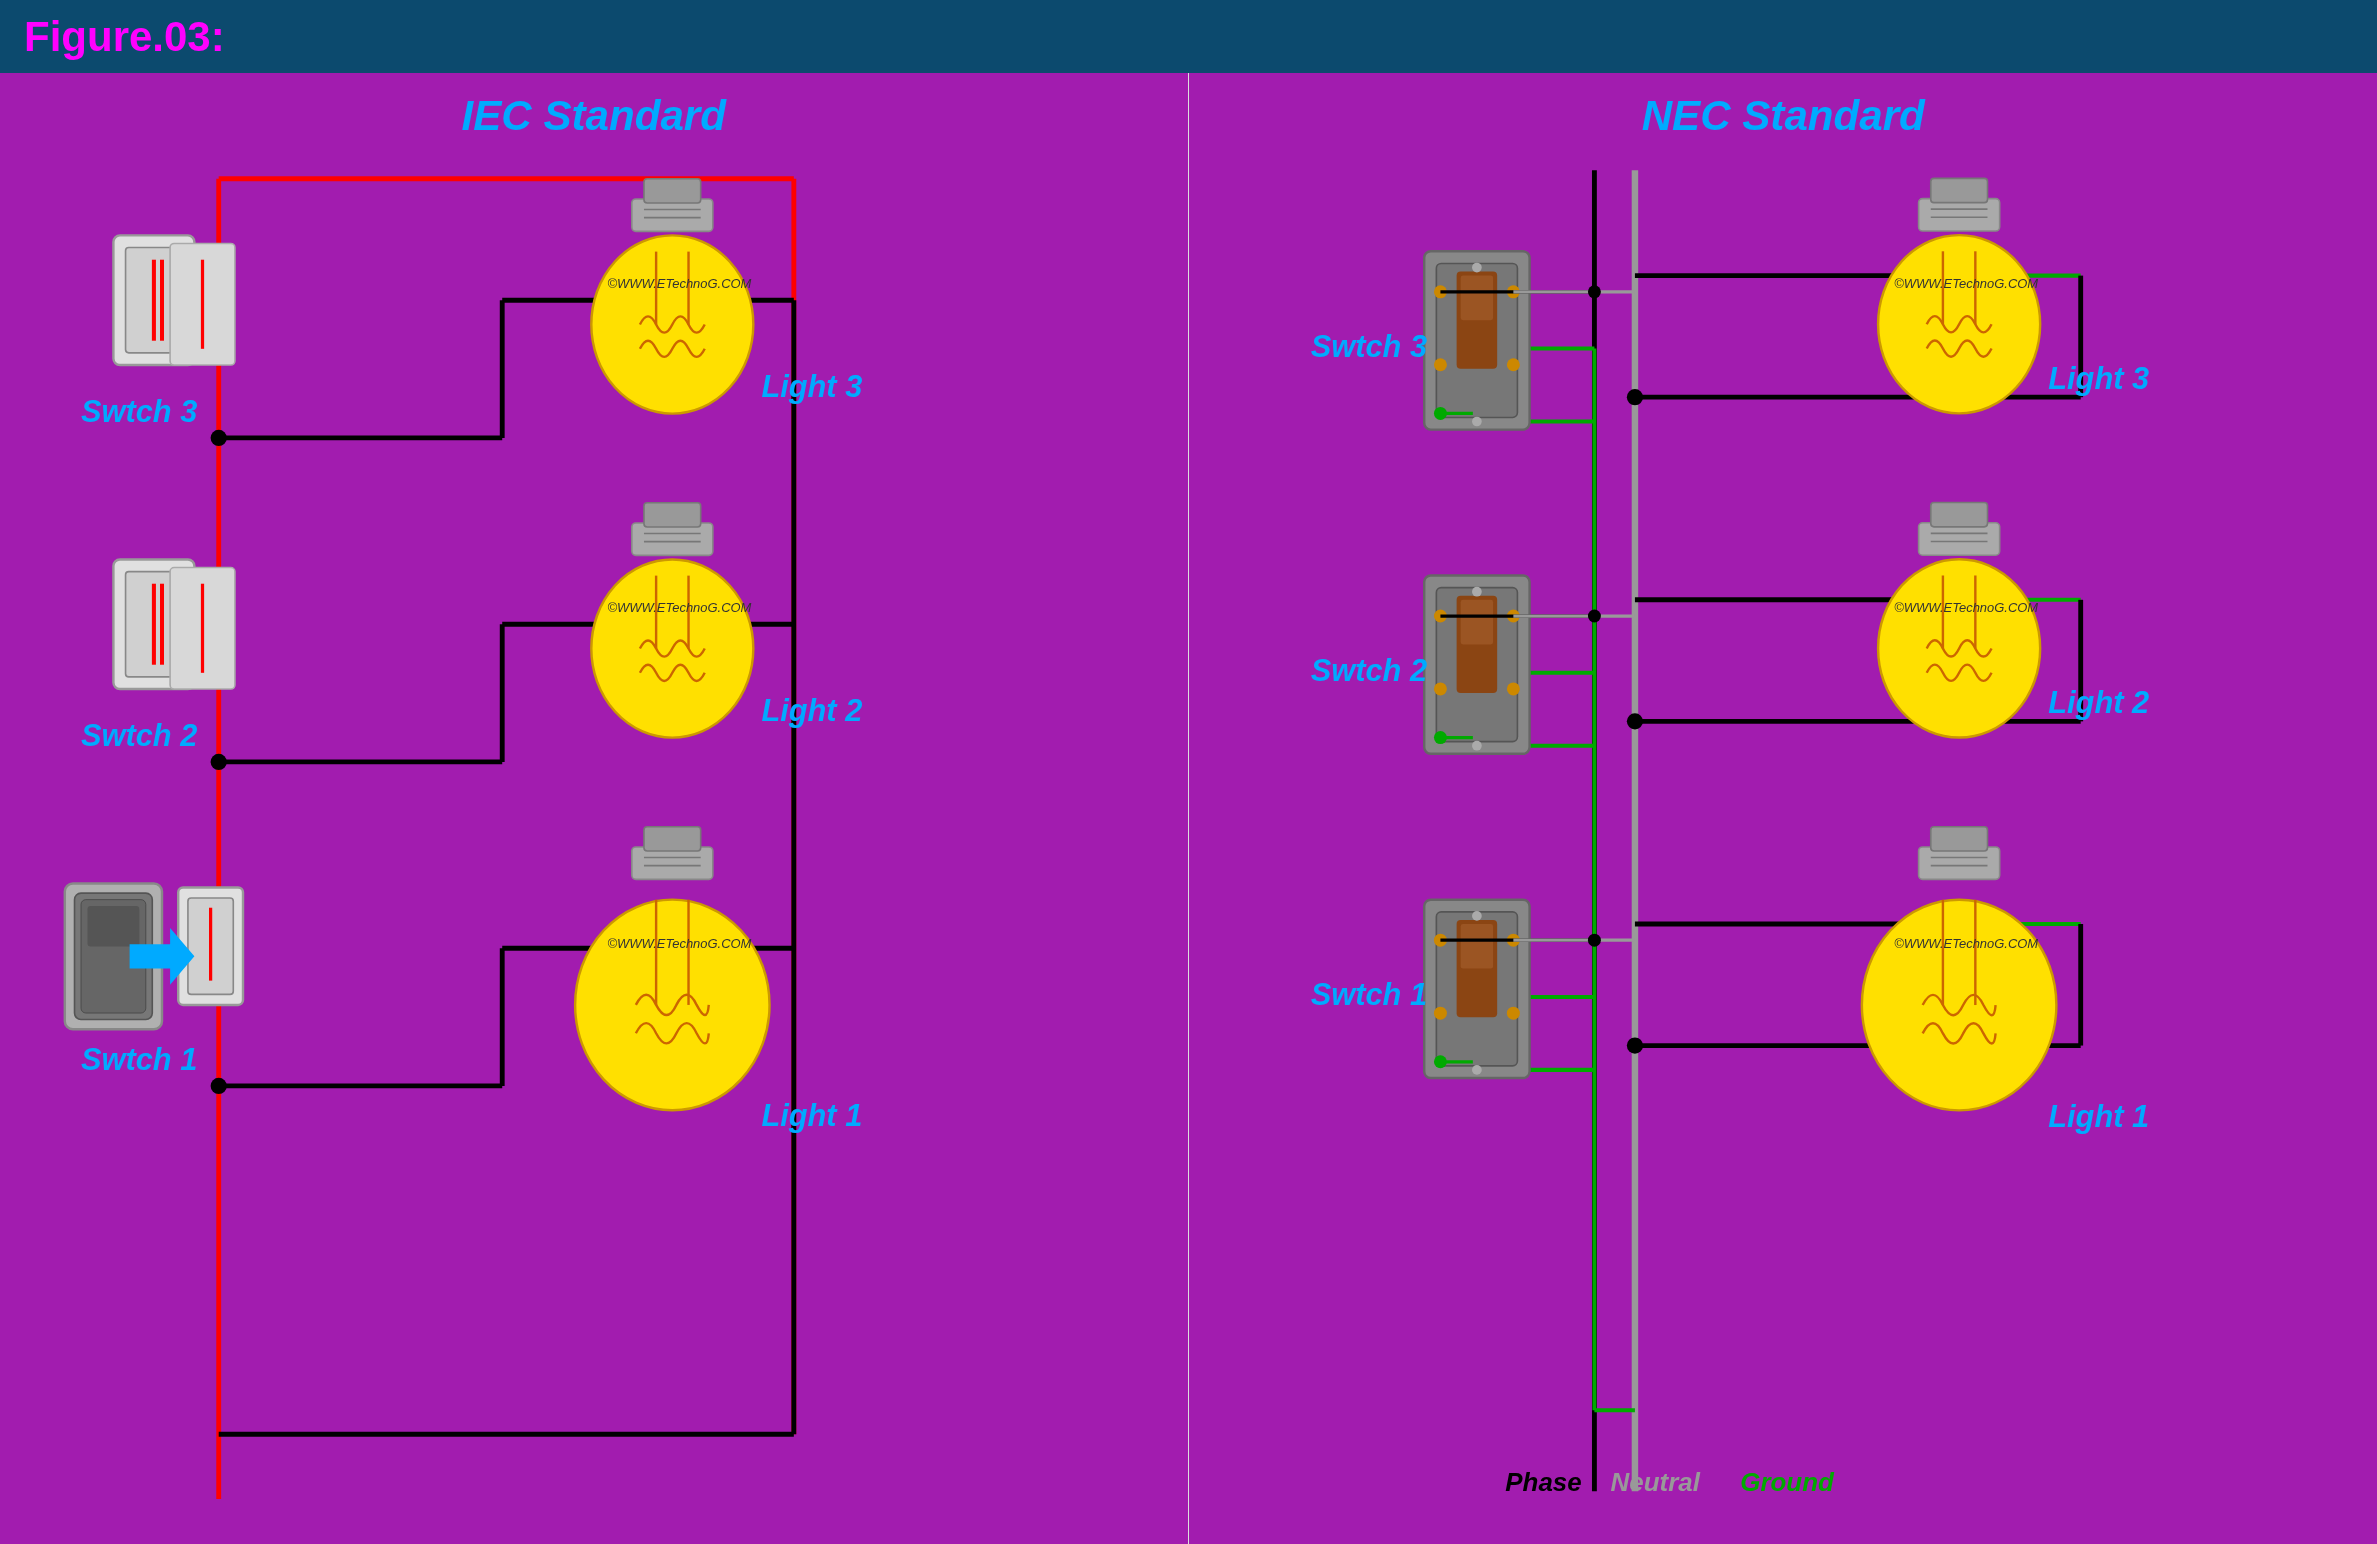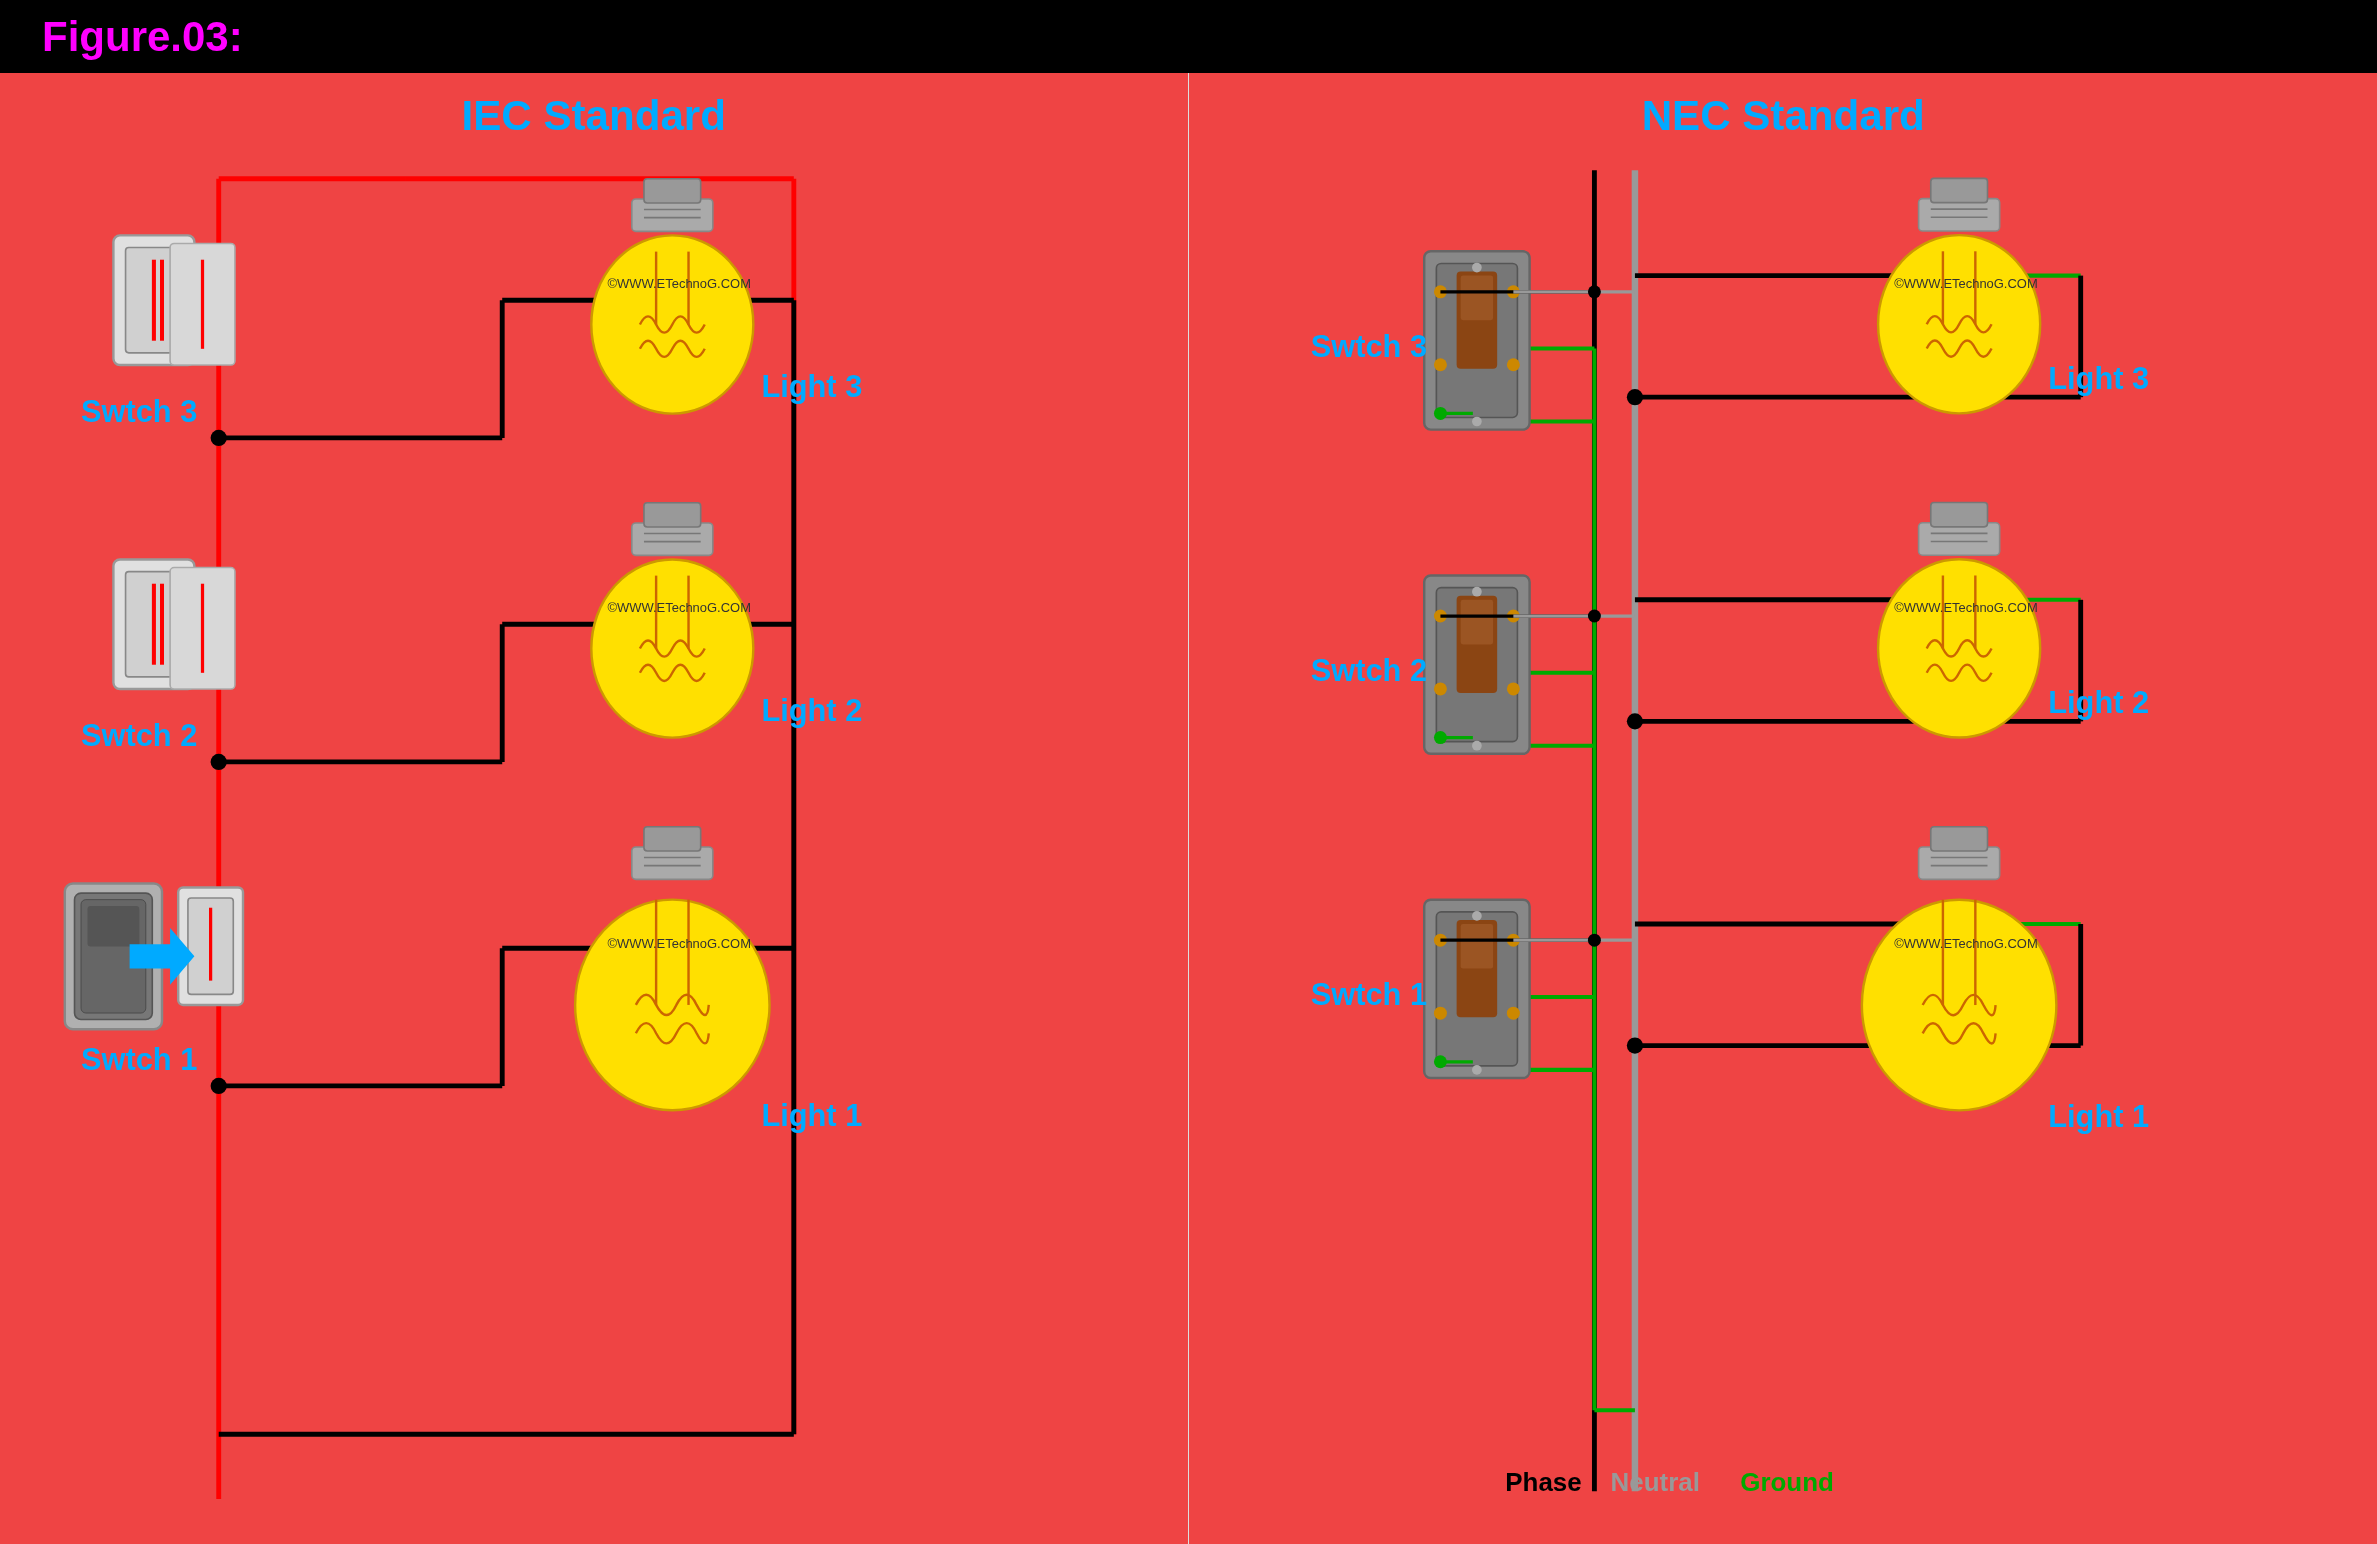--- a/index.html
+++ b/index.html
@@ -9,24 +9,24 @@
       background: #f0f0f0;
       font-family: Arial, sans-serif;
       overflow: hidden;
       position: relative;
     }
 
     
     .header {
       width: 100%;
       height: 73px;
-      background: #000000;
+      background: #0c4a6e;
       display: flex;
       align-items: center;
-      padding: 0 42px;
+      padding: 0 24px;
       position: relative;
     }
     .header-figure {
       font-size: 42px;
       font-weight: bold;
       color: #ff00ff;
     }
     .header-title {
       position: absolute;
       left: 50%;
@@ -35,21 +35,22 @@
       font-weight: bold;
       color: #ff00ff;
       white-space: nowrap;
     }
 
     
     .main-content {
       display: flex;
       width: 100%;
       height: calc(100% - 73px);
-      background: #ef4444;
+      background: #a21caf;
+      font-style: italic;
     }
 
     
     .iec-panel {
       width: 50%;
       height: 100%;
       position: relative;
       border-right: 1.6px solid #ddd;
     }
 

